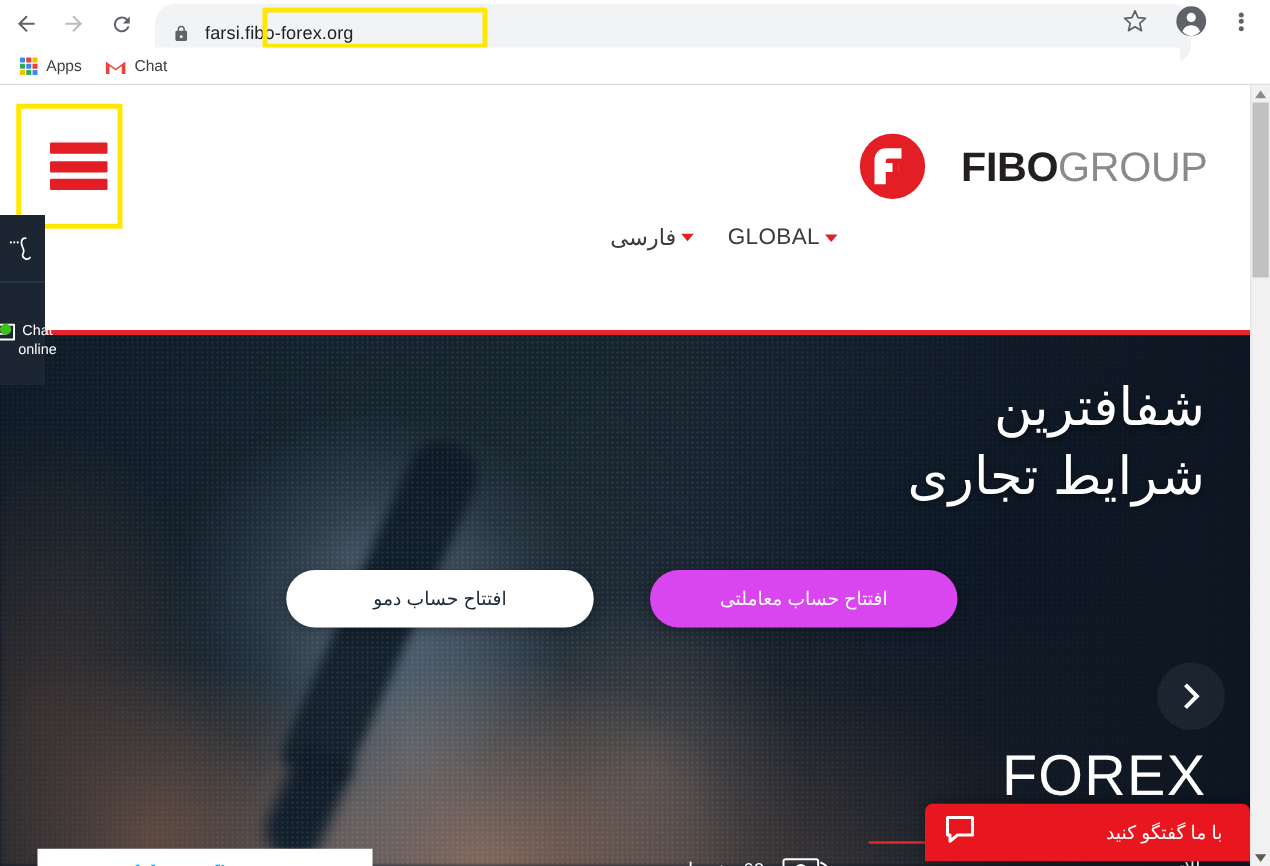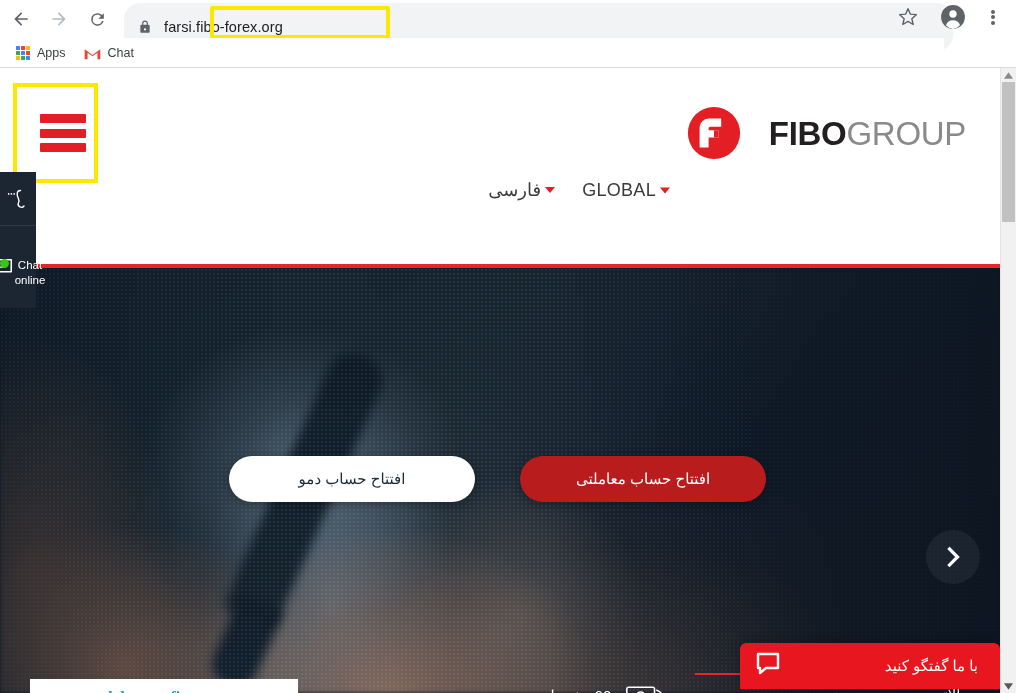--- a/index.html
+++ b/index.html
@@ -200,21 +200,21 @@
   .cta-row{
     position:absolute; left:0; top:188px; width:808px; height:48px;
   }
   .btn{
     position:absolute; height:46px; border-radius:24px;
     display:flex; align-items:center; justify-content:center;
     font-size:15px; direction:rtl; cursor:pointer;
     box-shadow:0 2px 10px rgba(0,0,0,.3);
   }
   .btn-demo{ left:229px; width:246px; background:#fff; color:#1b2b3a; }
-  .btn-live{ left:520px; width:246px; background:#b91c1c; color:#fff; }
+  .btn-live{ left:520px; width:246px; background:#d946ef; color:#fff; }
 
   .next-arrow{
     position:absolute; right:20px; top:262px; width:54px; height:54px;
     border-radius:50%; background:rgba(255,255,255,.06);
     display:flex; align-items:center; justify-content:center; cursor:pointer;
   }
 
   .forex-label{
     position:absolute; right:35px; top:325px; width:420px; text-align:right;
     color:#ffffff; font-size:46px; font-weight:300; letter-spacing:1px;
@@ -395,32 +395,37 @@
   <div class="header-rule"></div>
 
   <div class="hero">
     <div class="hero-photo">
       <div class="pen"></div>
       <div class="pen-tip"></div>
     </div>
     <div class="hero-dots"></div>
     <div class="hero-vignette"></div>
 
+    <div class="hero-title">
+      <div>شفافترین</div>
+      <div>شرایط تجاری</div>
+    </div>
 
     <div class="cta-row">
       <div class="btn btn-demo">افتتاح حساب دمو</div>
       <div class="btn btn-live">افتتاح حساب معاملتی</div>
     </div>
 
     <div class="next-arrow">
       <svg width="24" height="24" viewBox="0 0 24 24">
         <path d="M8.5 4l8 8-8 8" fill="none" stroke="#fff" stroke-width="3.2" stroke-linecap="square" stroke-linejoin="miter"></path>
       </svg>
     </div>
 
+    <div class="forex-label">FOREX</div>
     <div class="forex-rule"></div>
     <div class="forex-sub">بالاترین درصد سوددهی</div>
 
     <div class="feature-fx">
       <svg width="40" height="26" viewBox="0 0 46 30">
         <rect x="2" y="5" width="32" height="19" rx="2" fill="none" stroke="#fff" stroke-width="1.8"></rect>
         <ellipse cx="18" cy="14.5" rx="4.6" ry="4.2" fill="none" stroke="#fff" stroke-width="1.8"></ellipse>
         <path d="M36 8c5 2 7 4 7 7s-3 6-8 8" fill="none" stroke="#fff" stroke-width="1.8"></path>
       </svg>
       <span>60 جفت ارز</span>

